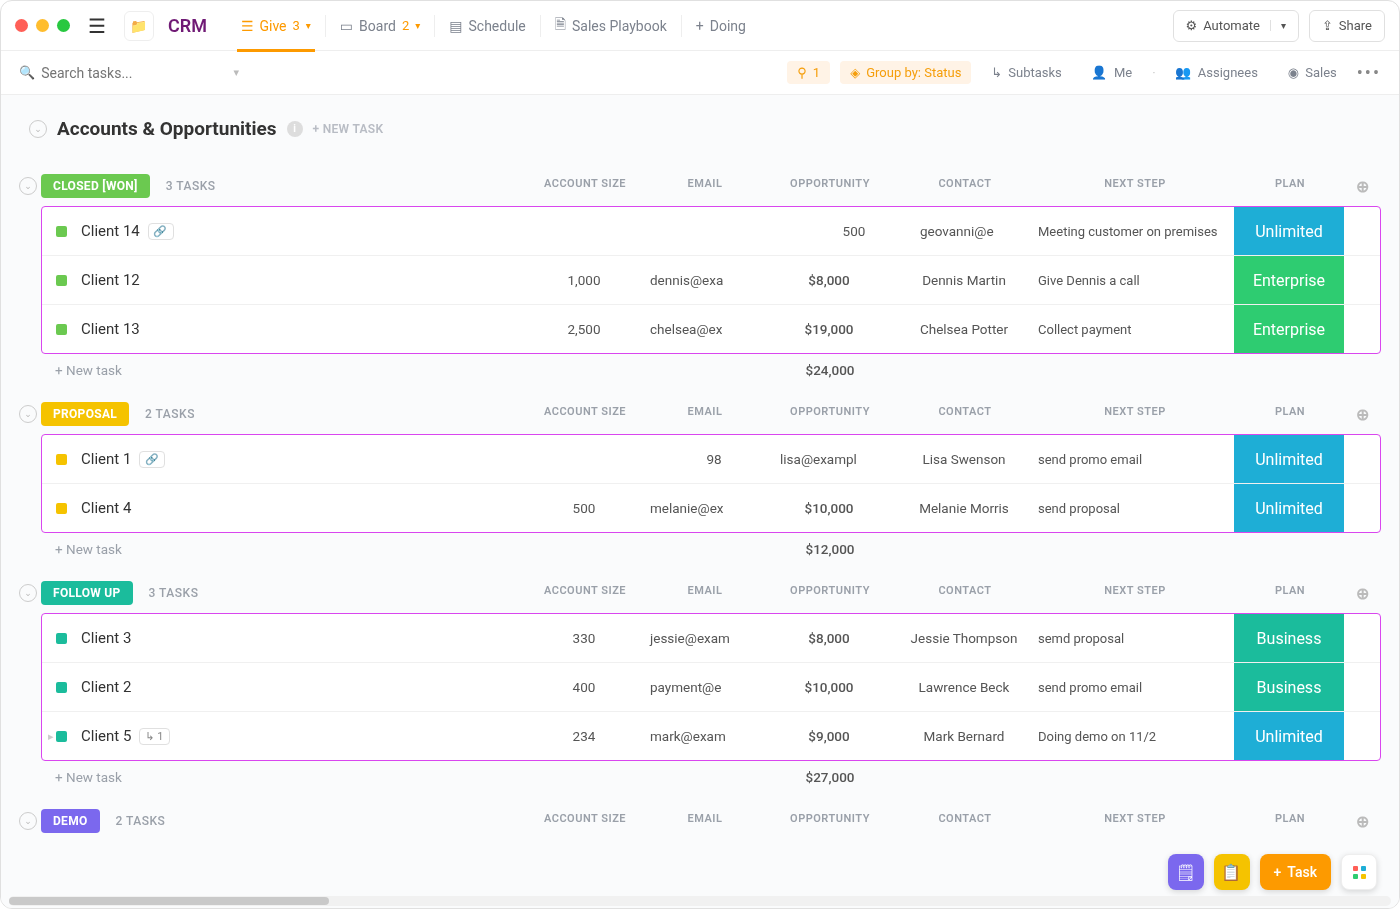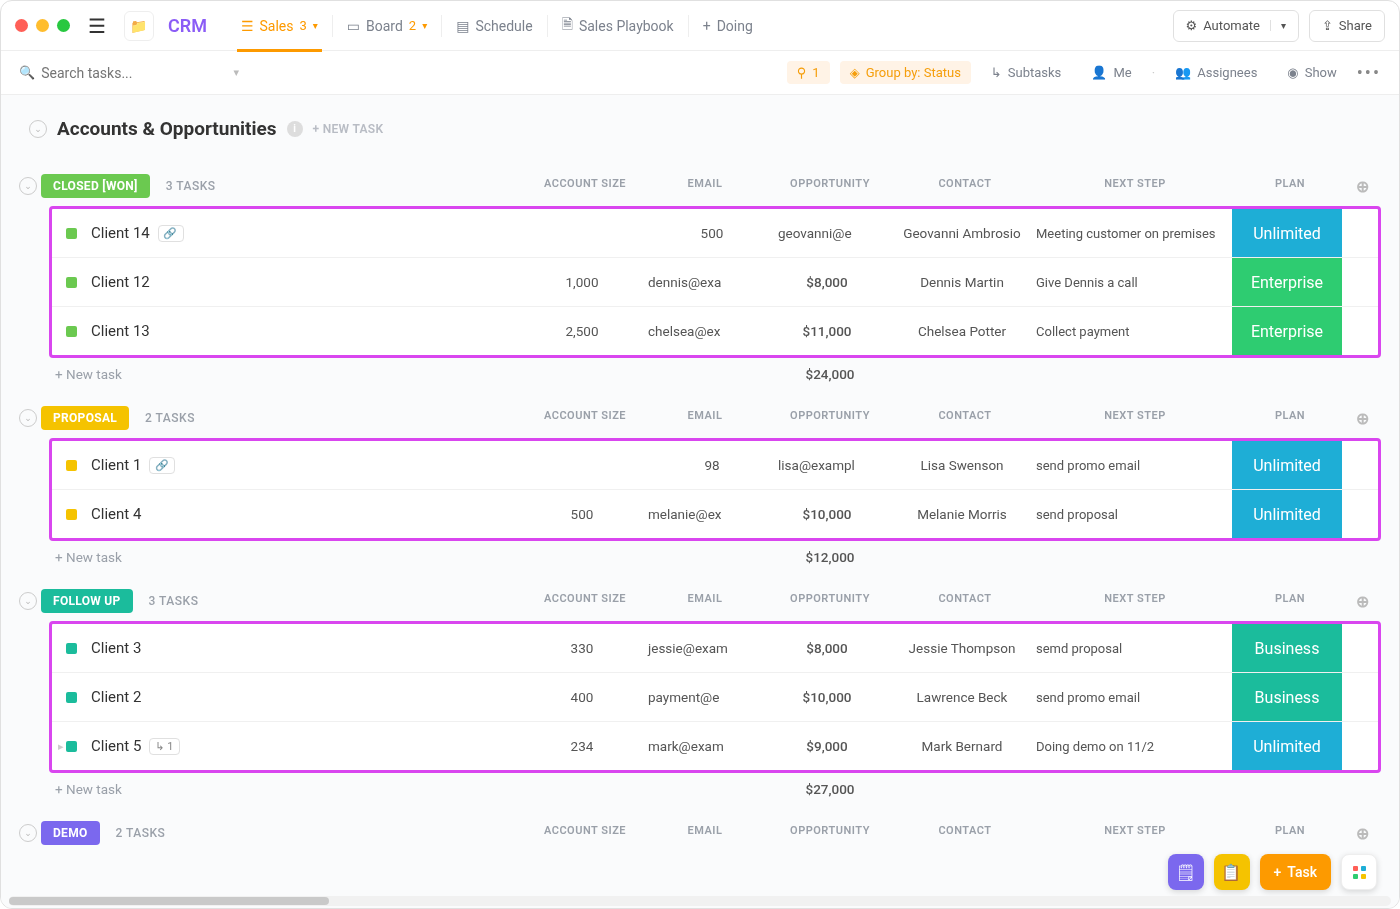--- a/index.html
+++ b/index.html
@@ -6,21 +6,21 @@
 body { background: #fff; font-size: 13px; color: #333; width: 1400px; height: 909px; overflow: hidden; position: relative; border-radius: 12px; border: 1px solid #e0e0e0; }
 
 
 .topbar { display: flex; align-items: center; height: 50px; padding: 0 14px; border-bottom: 1px solid #eee; gap: 8px;}
 .traffic { display: flex; gap: 8px; margin-right: 6px;}
 .dot { width: 13px; height: 13px; border-radius: 50%; }
 .dot.red{background:#ff5f57;} .dot.yellow{background:#ffbd2e;} .dot.green{background:#28c840;}
 .hamburger { font-size: 20px; color:#333; padding: 0 4px;}
 .folder-badge { width: 30px; height: 30px; border:1px solid #eee; border-radius:6px; display:flex; align-items:center; justify-content:center; margin-left:6px;}
 .folder-icon { color:#e84b3c; font-size:14px;}
-.crm-title { font-weight:600; font-size: 18px; color:#8b5cf6; margin-left:6px; margin-right:12px;}
+.crm-title { font-weight:600; font-size: 18px; color:#701a75; margin-left:6px; margin-right:12px;}
 .view-tabs { display:flex; align-items:center; gap:0; }
 .view-tab { display:flex; align-items:center; gap:6px; padding: 0 14px; height:50px; color:#7c828d; font-size:14px; cursor:pointer; position:relative;}
 .view-tab.active { color:#fd9a00; }
 .view-tab.active::after { content:''; position:absolute; bottom:-1px; left:10px; right:10px; height:3px; background:#fd9a00;}
 .view-tab .count { color:#fd9a00; font-size:13px;}
 .view-tab .chev { color:#fd9a00; font-size:10px;}
 .view-sep { width:1px; height:22px; background:#eee;}
 .topbar-right { margin-left:auto; display:flex; gap:10px; align-items:center;}
 .btn-outline { border:1px solid #e0e0e0; border-radius:6px; height:32px; display:flex; align-items:center; padding:0 12px; gap:6px; color:#555; font-size:13px; cursor:pointer;}
 .btn-outline .chev-sep { border-left:1px solid #e0e0e0; padding-left:10px; margin-left:4px; font-size:10px;}
@@ -47,21 +47,21 @@
 
 .group { margin-top: 24px; }
 .group-hdr { display:flex; align-items:center; padding-left: 22px; position:relative;}
 .group-hdr .chev-circle { position:absolute; left:0;}
 .status-pill { padding: 5px 12px; border-radius:4px; color:#fff; font-size:12px; font-weight:700; letter-spacing:0.3px;}
 .pill-green{background:#6bc950;} .pill-yellow{background:#f5c300;} .pill-teal{background:#1bbc9c;} .pill-purple{background:#7b68ee;}
 .task-count { color:#9aa0a9; font-size:12px; margin-left:16px; font-weight:500; letter-spacing:0.5px;}
 .col-headers { display:flex; margin-left:auto; color:#9aa0a9; font-size:11px; font-weight:600; letter-spacing:0.5px;}
 .col { text-align:center;}
 .col.acct{width:120px;} .col.email{width:120px;} .col.opp{width:130px;} .col.contact{width:140px;} .col.next{width:200px;} .col.plan{width:110px;} .col.add{width:36px; font-size:16px; color:#bbb;}
-.group-body { margin-top:8px; margin-left:30px; border:3px solid #d946ef; border-radius:4px; background:#fff;}
+.group-body { margin-top:8px; margin-left:22px; border:1px solid #d946ef; border-radius:4px; background:#fff;}
 .row { display:flex; align-items:center; min-height:48px; border-bottom:1px solid #f0f0f0; padding-left:14px;}
 .row:last-child{border-bottom:none;}
 .status-sq { width:11px; height:11px; border-radius:2px; margin-right:14px;}
 .sq-green{background:#6bc950;} .sq-yellow{background:#f5c300;} .sq-teal{background:#1bbc9c;}
 .row-name { font-size:15px; color:#333; flex:0 0 270px; display:flex; align-items:center; gap:8px;}
 .link-badge { border:1px solid #e0e0e0; border-radius:4px; padding:1px 5px; font-size:11px; color:#888; display:inline-flex; align-items:center; gap:3px;}
 .row-cells { display:flex; margin-left:auto;}
 .cell { text-align:center; font-size:13.5px; color:#555; display:flex; align-items:center; justify-content:center; overflow:hidden; white-space:nowrap;}
 .cell.acct{width:120px;} .cell.email{width:120px; text-overflow:clip; justify-content:flex-start; padding-left:6px;} .cell.opp{width:130px; font-weight:500;} .cell.contact{width:140px;} .cell.next{width:200px; justify-content:flex-start; padding-left:4px; font-size:13px;} .cell.plan{width:110px; padding:0;} .cell.add{width:36px;}
 .plan-tag { color:#fff; width:100%; height:48px; display:flex; align-items:center; justify-content:center; font-size:16px;}
@@ -100,21 +100,21 @@
   </div>
   <div class="hamburger">☰</div>
   <div class="folder-badge">
       <span class="folder-icon">📁</span>
     </div>
   <div class="crm-title">CRM</div>
 
   <div class="view-tabs">
     <div class="view-tab active">
       <span>☰</span>
-      <span>Sales</span>
+      <span>Give</span>
       <span class="count">3</span>
       <span class="chev chev-down"></span>
     </div>
     <div class="view-sep"></div>
     <div class="view-tab">
       <span>▭</span>
       <span>Board</span>
       <span class="count">2</span>
       <span class="chev chev-down"></span>
     </div>
@@ -171,21 +171,21 @@
       <span class="ic">👤</span>
       <span>Me</span>
     </div>
     <span style="color:#ccc">·</span>
     <div class="chip plain">
       <span class="ic">👥</span>
       <span>Assignees</span>
     </div>
     <div class="chip plain">
       <span class="ic">◉</span>
-      <span>Show</span>
+      <span>Sales</span>
     </div>
     <div class="dots">•••</div>
   </div>
 </div>
 
 <div class="content">
   <div class="section-header">
     <div class="chev-circle">⌄</div>
     <div class="section-title">Accounts &amp; Opportunities</div>
     <span class="info-ic">i</span>
@@ -212,21 +212,20 @@
           <div class="row row-wrap">
 
         <span class="status-sq sq-green"></span>
         <span class="row-name">Client 14
           <span class="link-badge">🔗</span>
           
         </span>
         <div class="row-cells">
           <div class="cell acct">500</div>
           <div class="cell email">geovanni@e</div>
-          <div class="cell contact">Geovanni Ambrosio</div>
           <div class="cell next">Meeting customer on premises</div>
           <div class="cell plan">
                 <div class="plan-tag plan-unlimited">Unlimited</div>
               </div>
           <div class="cell add"></div>
         </div>
           </div>
           <div class="row row-wrap">
 
         <span class="status-sq sq-green"></span>
@@ -249,21 +248,21 @@
           <div class="row row-wrap">
 
         <span class="status-sq sq-green"></span>
         <span class="row-name">Client 13
           
           
         </span>
         <div class="row-cells">
           <div class="cell acct">2,500</div>
           <div class="cell email">chelsea@ex</div>
-          <div class="cell opp">$11,000</div>
+          <div class="cell opp">$19,000</div>
           <div class="cell contact">Chelsea Potter</div>
           <div class="cell next">Collect payment</div>
           <div class="cell plan">
                 <div class="plan-tag plan-enterprise">Enterprise</div>
               </div>
           <div class="cell add"></div>
         </div>
           </div>
         </div>
         <div class="group-footer">

